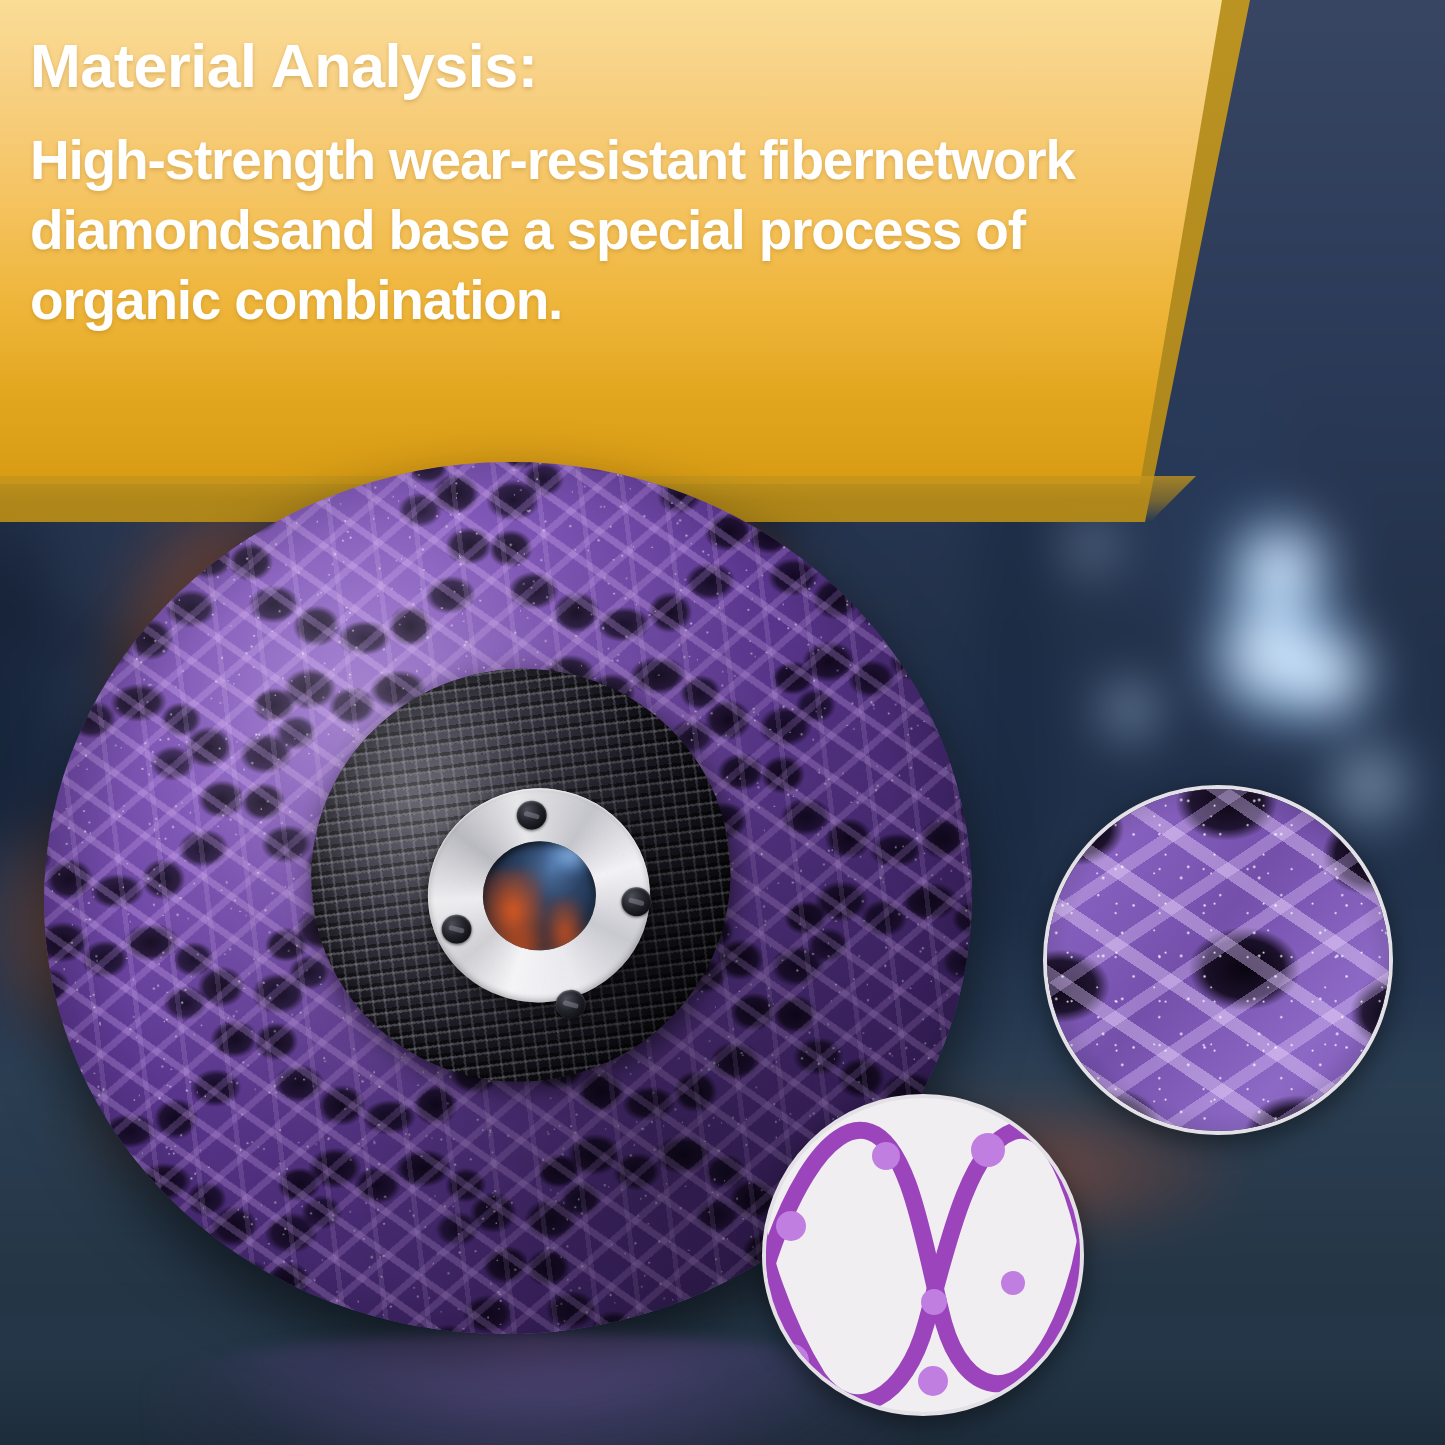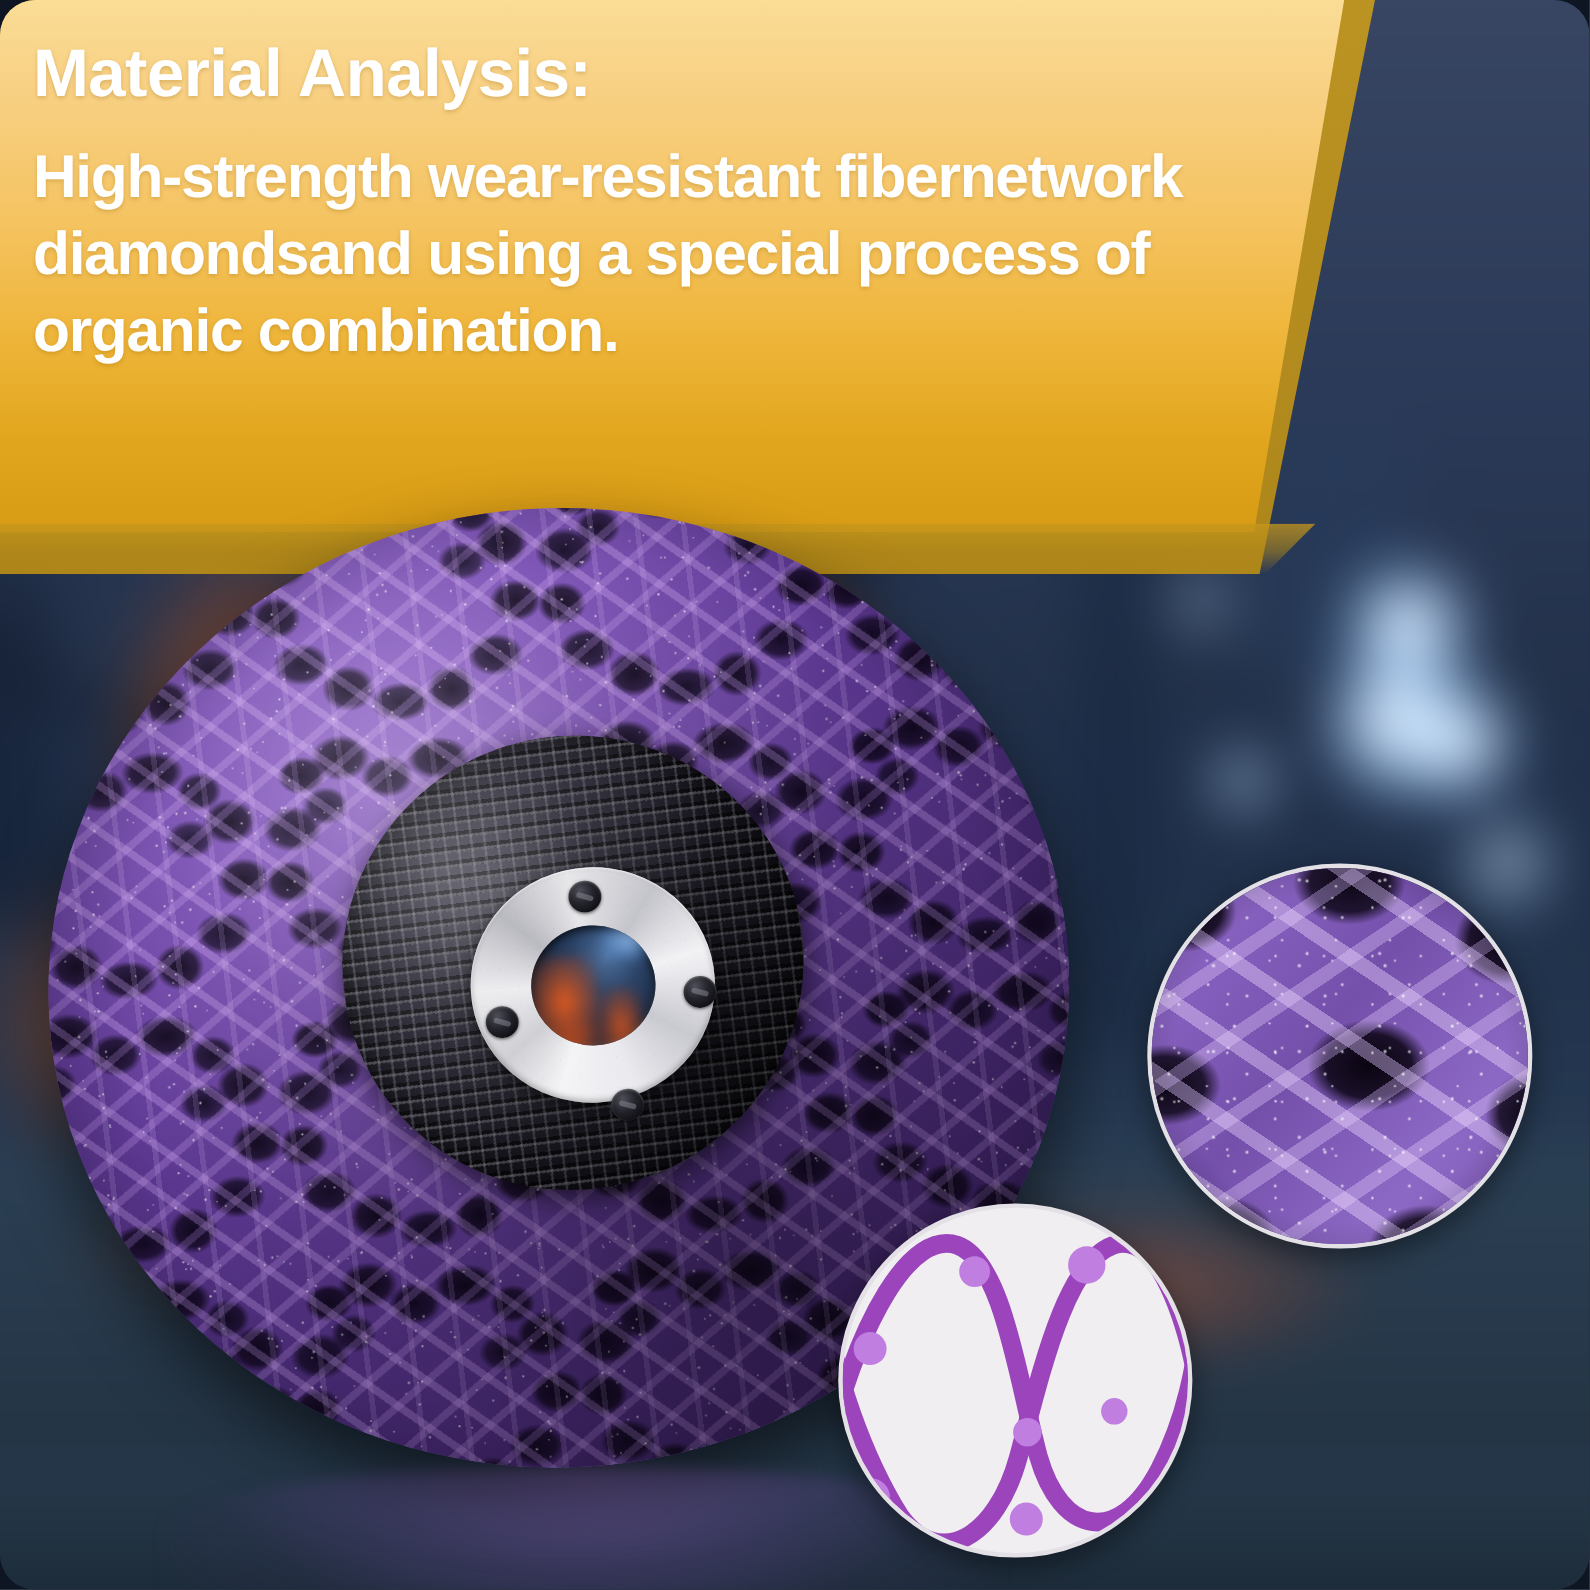--- a/index.html
+++ b/index.html
@@ -1,19 +1,18 @@
 <!DOCTYPE html>
 <html><head>
 <meta charset="utf-8">
 <style>
   html,body{margin:0;padding:0;background:#0d1622;}
   #stage{
     position:relative;width:1445px;height:1445px;overflow:hidden;
     font-family:"Liberation Sans",sans-serif;
-    border-radius:32px;
   }
 
   
   .bg-root{position:absolute;inset:0;overflow:hidden;background:#1b2941;}
   .bg-blur{position:absolute;inset:-80px;filter:blur(26px);}
   .bg-base{position:absolute;inset:0;
     background:
       linear-gradient(180deg,#29364f 0%,#243350 30%,#20304a 55%,#263a52 72%,#2d4257 100%);
   }
   
@@ -340,21 +339,21 @@
   </div>
 
   <div class="banner-shadow"></div>
   <div class="banner"></div>
   <div class="banner-fade"></div>
 
   <div class="banner-text">
     <div class="title">Material Analysis:</div>
     <div class="body-copy">
       <span class="ln">High-strength wear-resistant fibernetwork</span>
-      <span class="ln">diamondsand using a special process of</span>
+      <span class="ln">diamondsand base a special process of</span>
       <span class="ln">organic combination.</span>
     </div>
   </div>
 
   <div class="reflection"></div>
 
   <div class="disc-wrap">
     <div class="disc">
       <div class="mesh">
         <div class="mesh-dark"></div>

